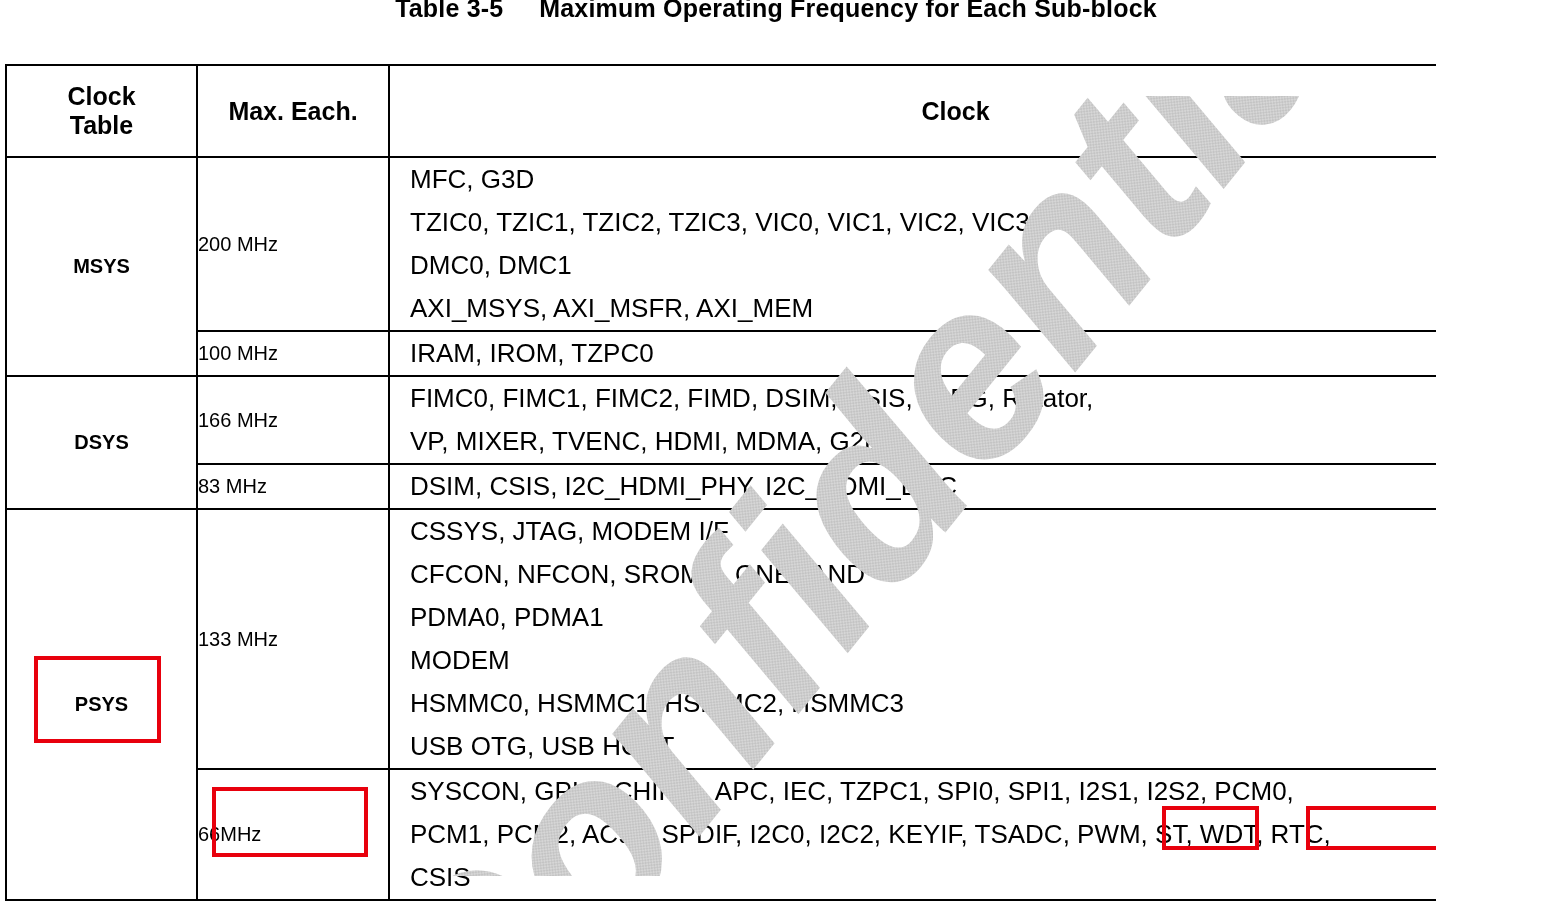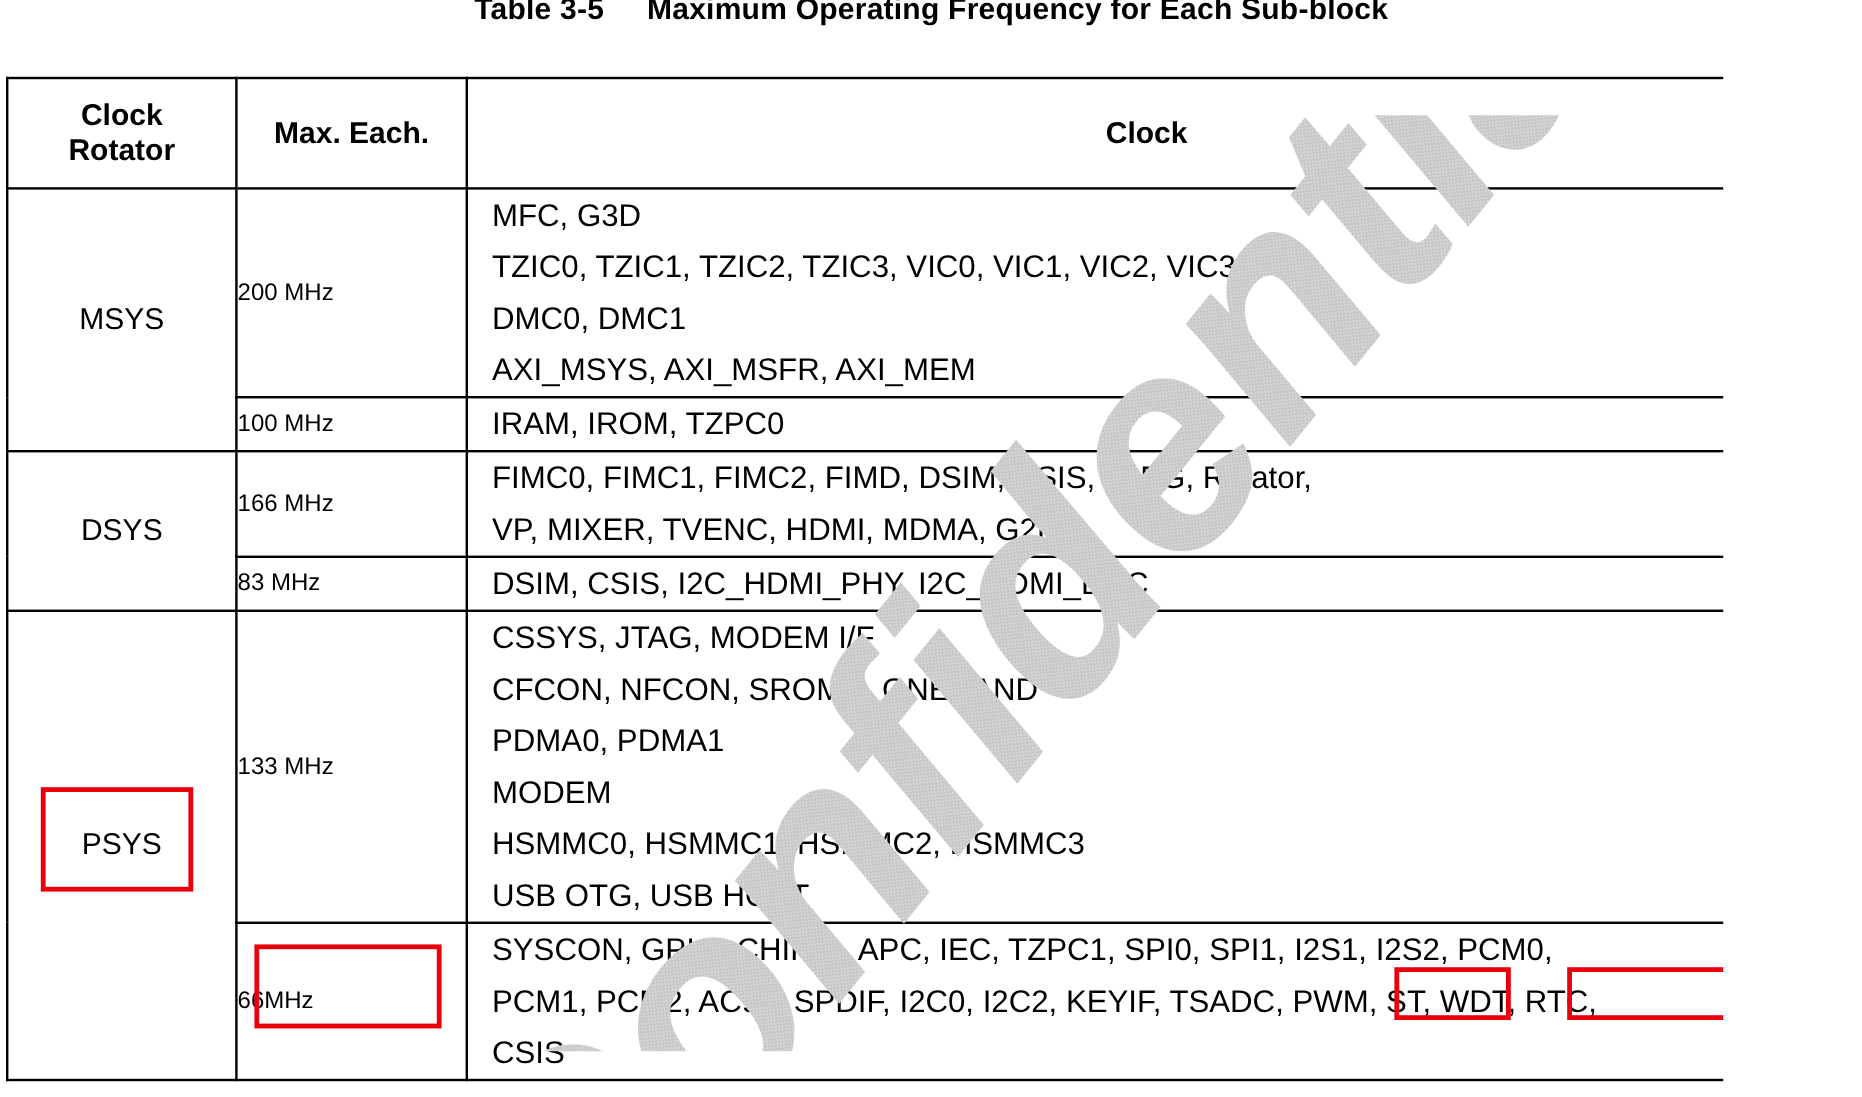--- a/index.html
+++ b/index.html
@@ -74,22 +74,22 @@
     background: #dedede;
     font-size: 25px;
     font-weight: bold;
     text-align: center;
     height: 90px;
     line-height: 1.15;
   }
 
   td.domain {
     text-align: center;
-    font-size: 25px;
-    font-weight: normal;
+    font-size: 20px;
+    font-weight: bold;
   }
   td.freq {
     font-size: 20px;
     white-space: nowrap;
   }
   td.modules {
     text-align: left;
     font-size: 26px;
     padding: 9px 0 9px 13px;
     line-height: 43px;
@@ -135,21 +135,21 @@
   <table id="tbl">
     <colgroup>
       <col class="c-domain">
       <col class="c-freq">
       <col class="c-mod">
     </colgroup>
     <thead>
       <tr>
         <th>
           <span>Clock</span><br>
-          <span>Rotator</span>
+          <span>Table</span>
         </th>
         <th>Max. Each.</th>
         <th>Clock</th>
       </tr>
     </thead>
     <tbody>
 
       <tr class="grp-top">
         <td class="domain" rowspan="2">MSYS</td>
         <td class="freq">200 MHz</td>

